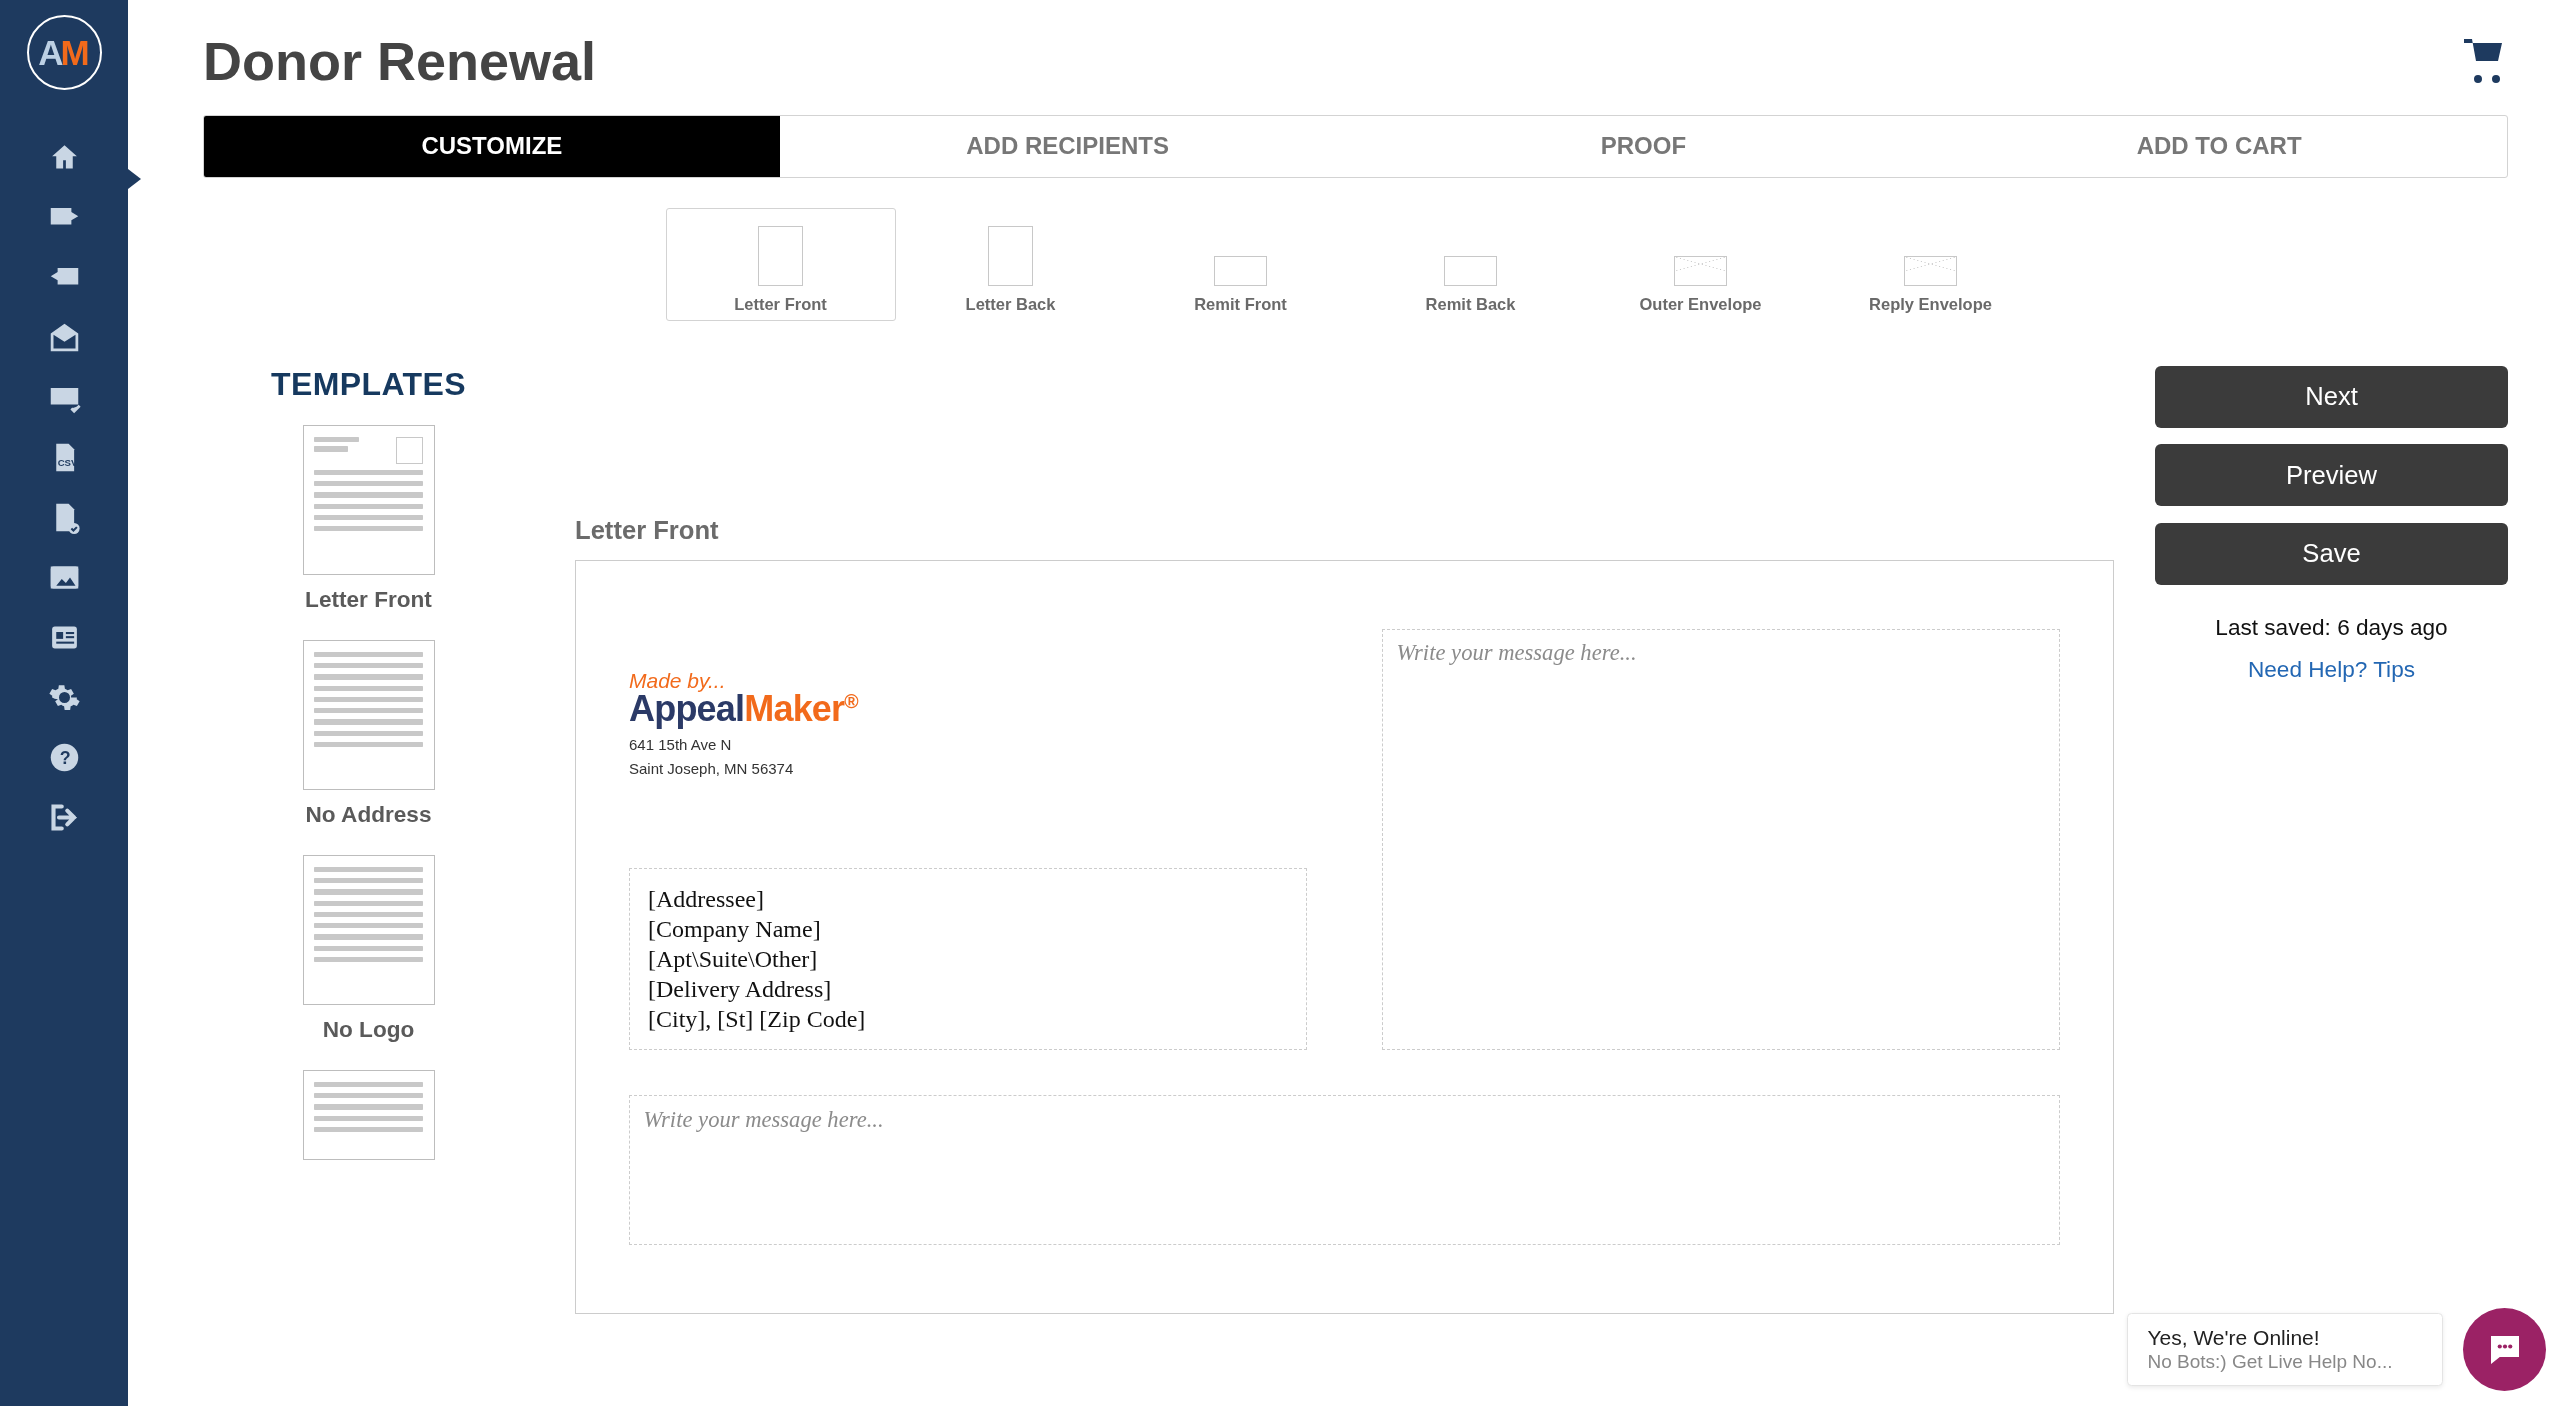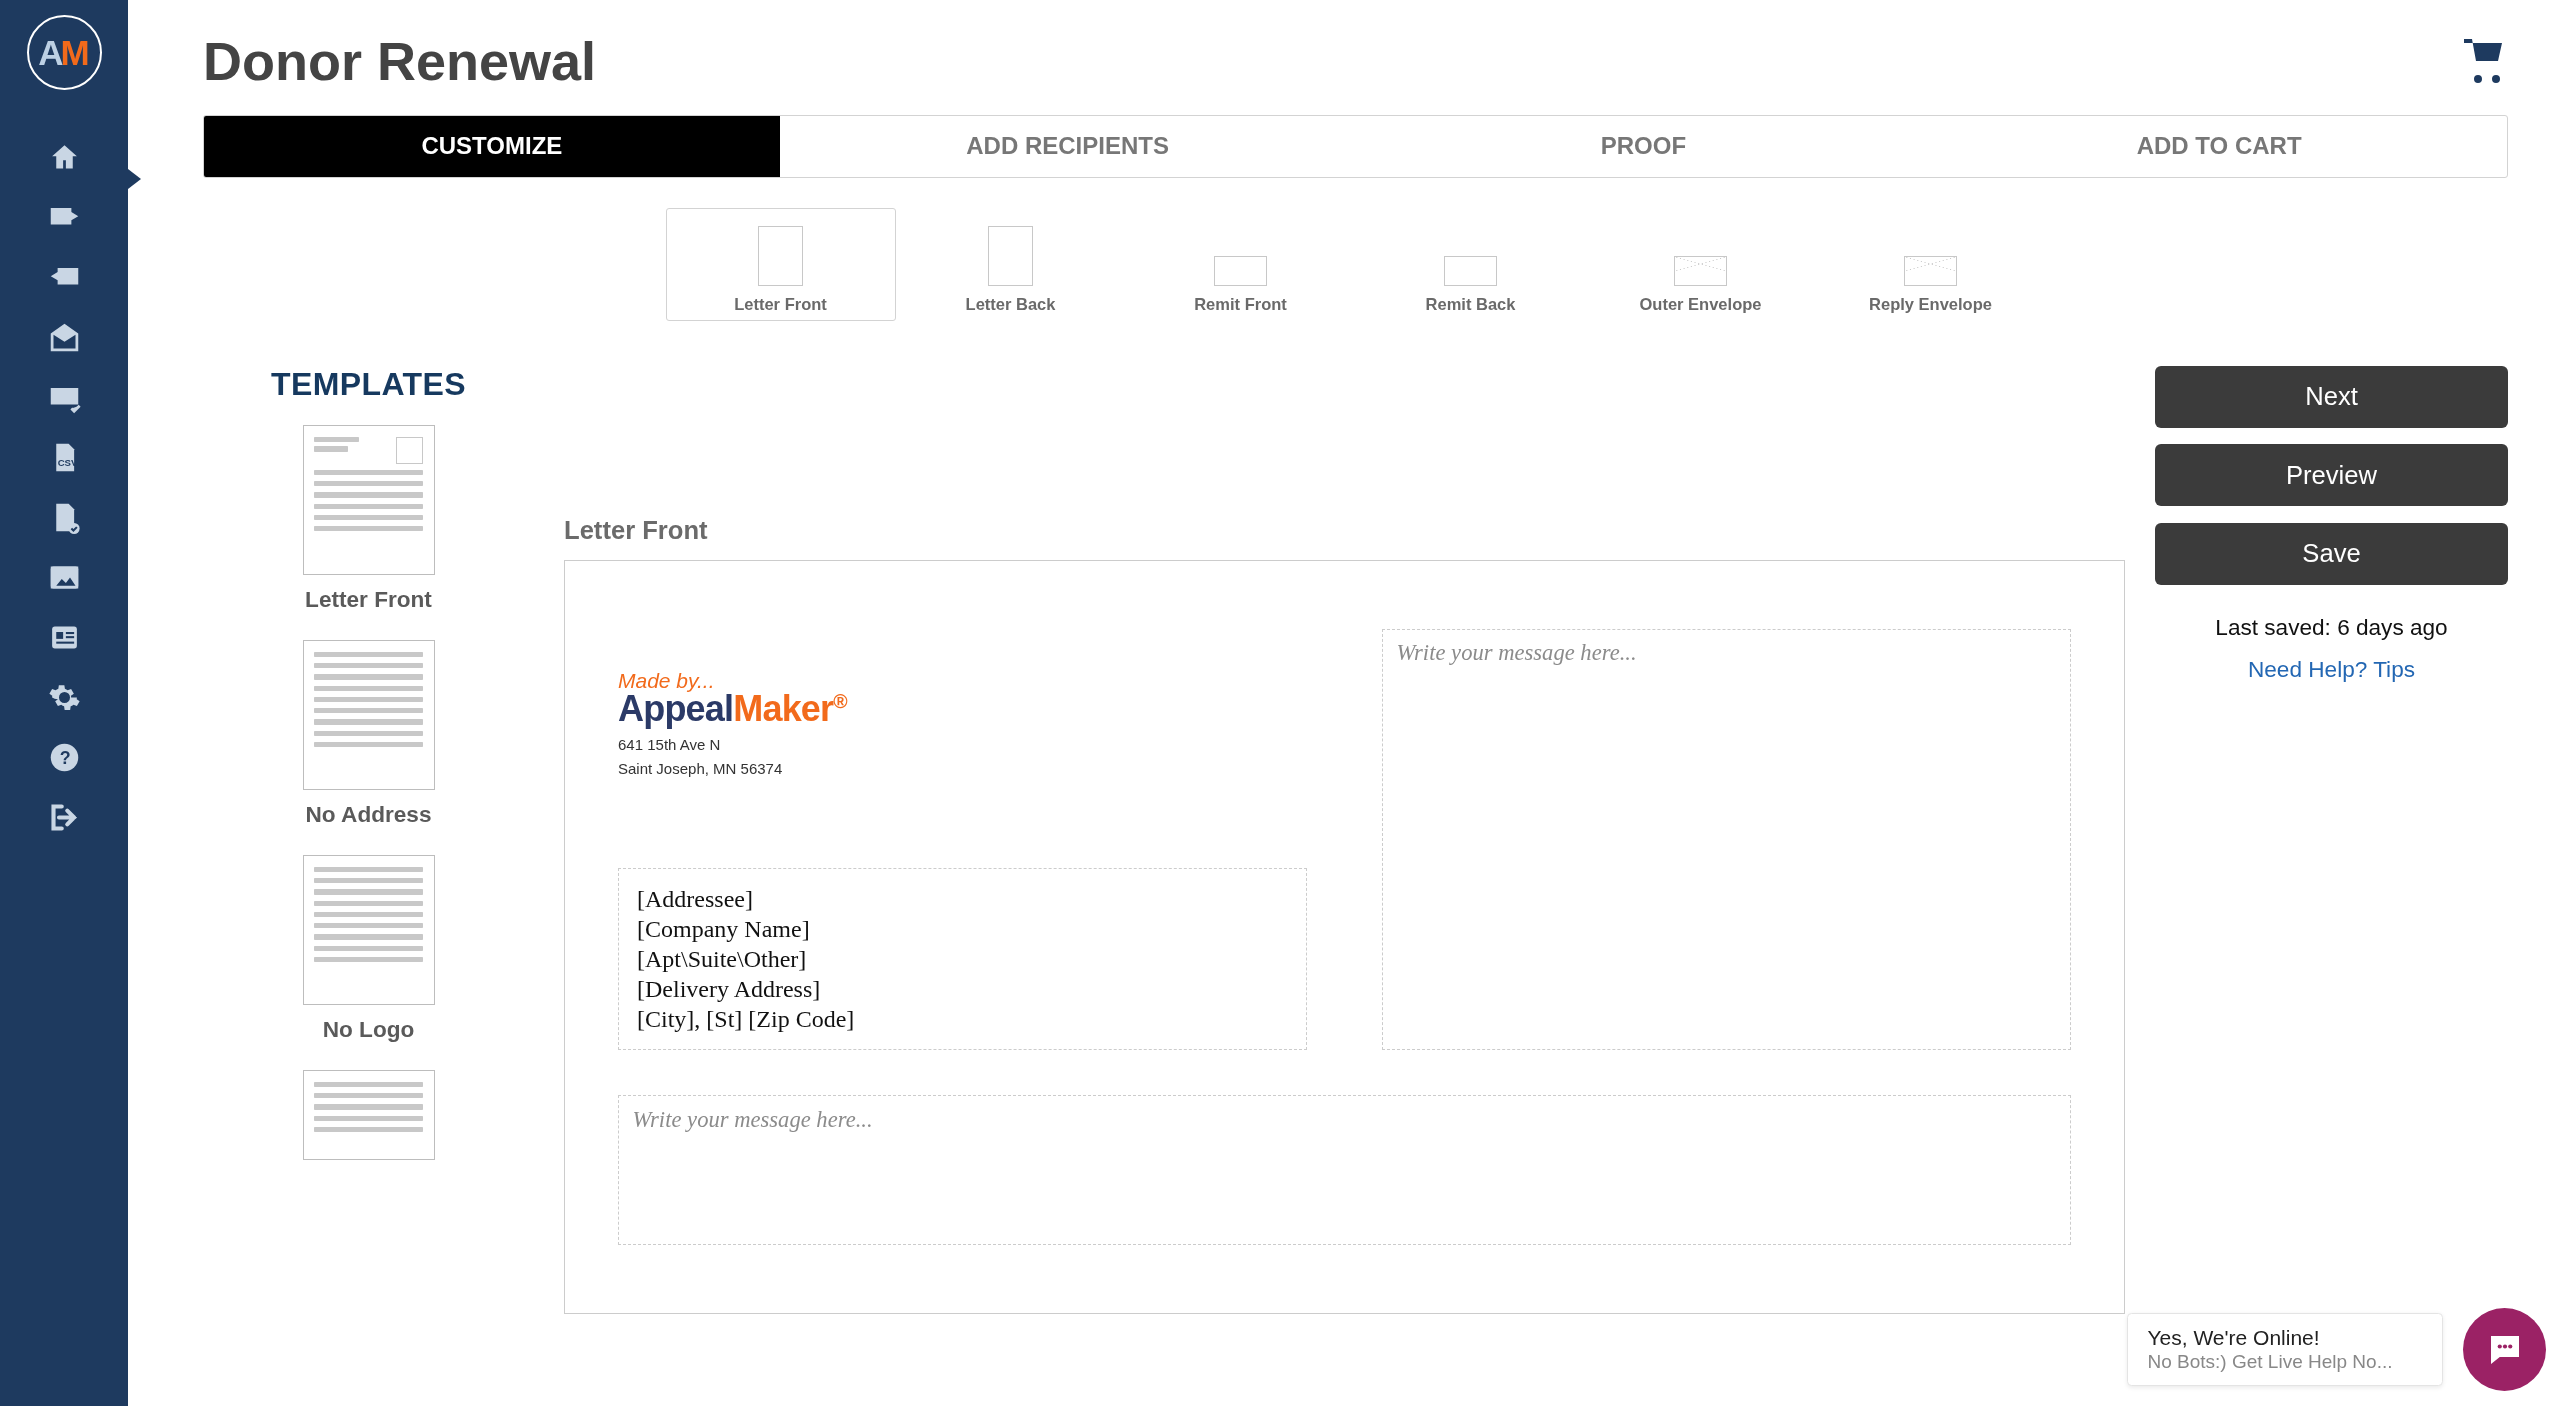--- a/index.html
+++ b/index.html
@@ -105,21 +105,21 @@
   .thumb .env.closed::before{
     content:"";position:absolute;left:0;right:0;top:0;height:50%;
     background:linear-gradient(to bottom right,transparent 49%,#c8c8c8 50%,transparent 51%),
                linear-gradient(to bottom left,transparent 49%,#c8c8c8 50%,transparent 51%);
   }
   .thumb-label{font-size:16.5px;color:#6a6a6a;font-weight:600;}
   
   .body-grid{
     display:grid;
     grid-template-columns:331px 1fr 353px;
-    gap:30px;
+    gap:41px;
     margin-top:45px;
   }
   
   .tmpl-title{
     color:var(--navy-dark);font-size:32px;font-weight:800;
     letter-spacing:0.4px;margin:0 0 22.6px 0;text-align:center;
   }
   .tmpl-list{display:flex;flex-direction:column;align-items:center;gap:27px;}
   .tmpl-card{display:flex;flex-direction:column;align-items:center;gap:12px;cursor:pointer;}
   .tmpl-box{

